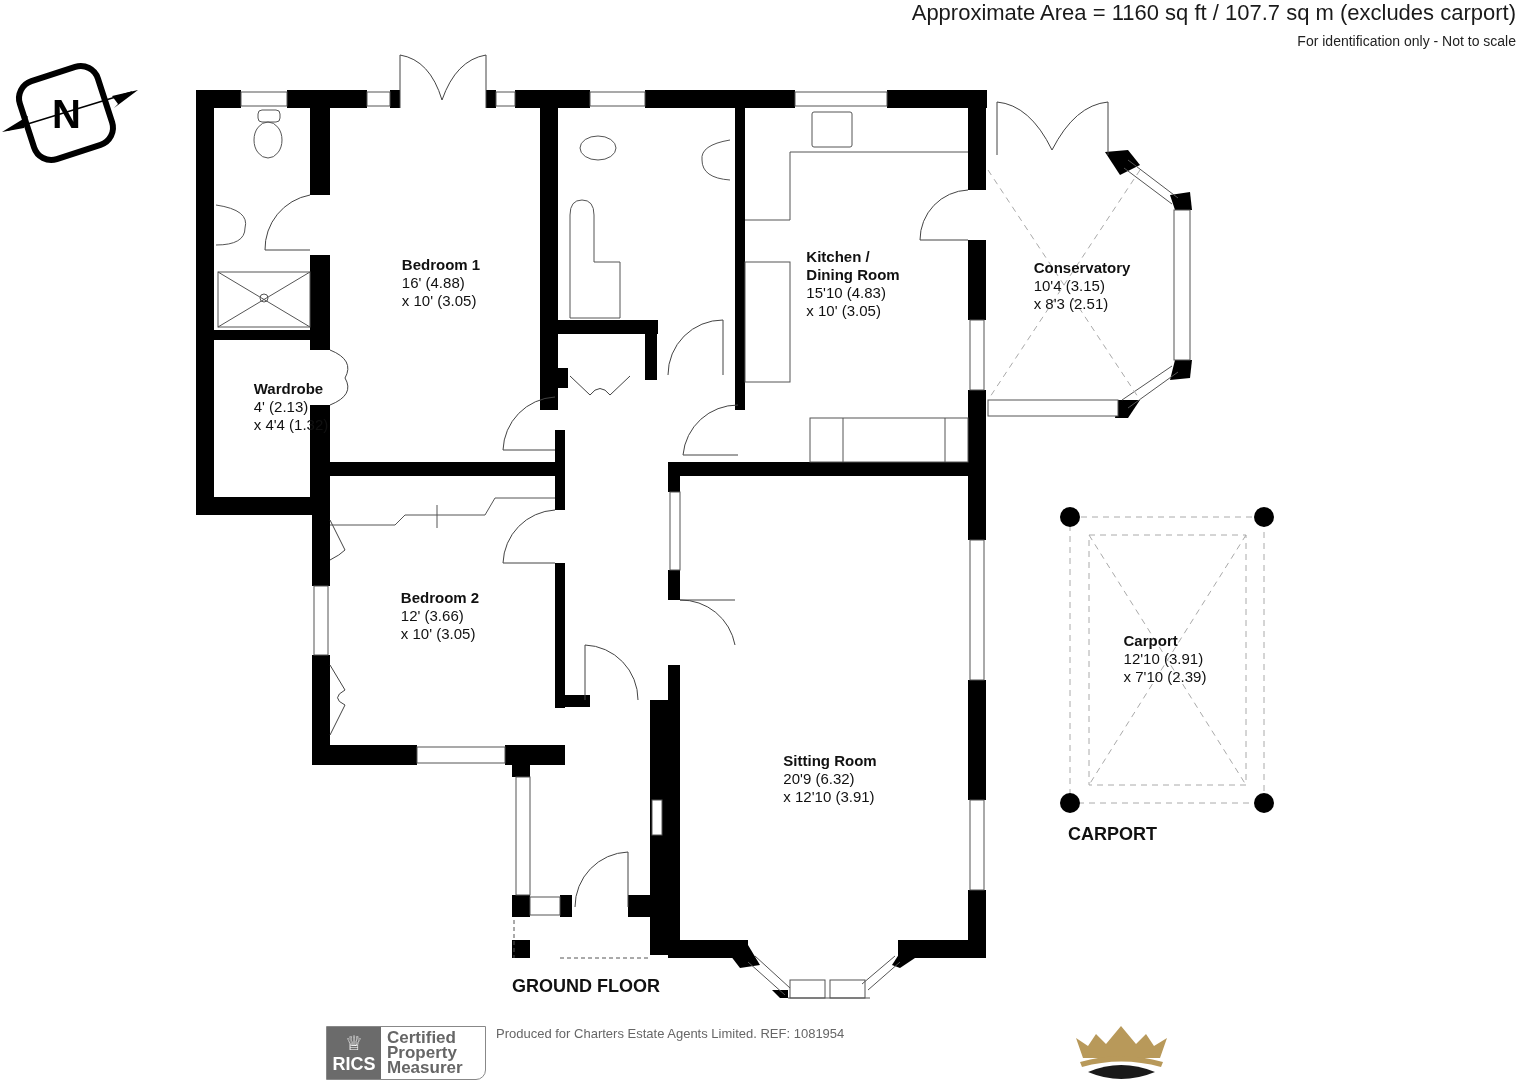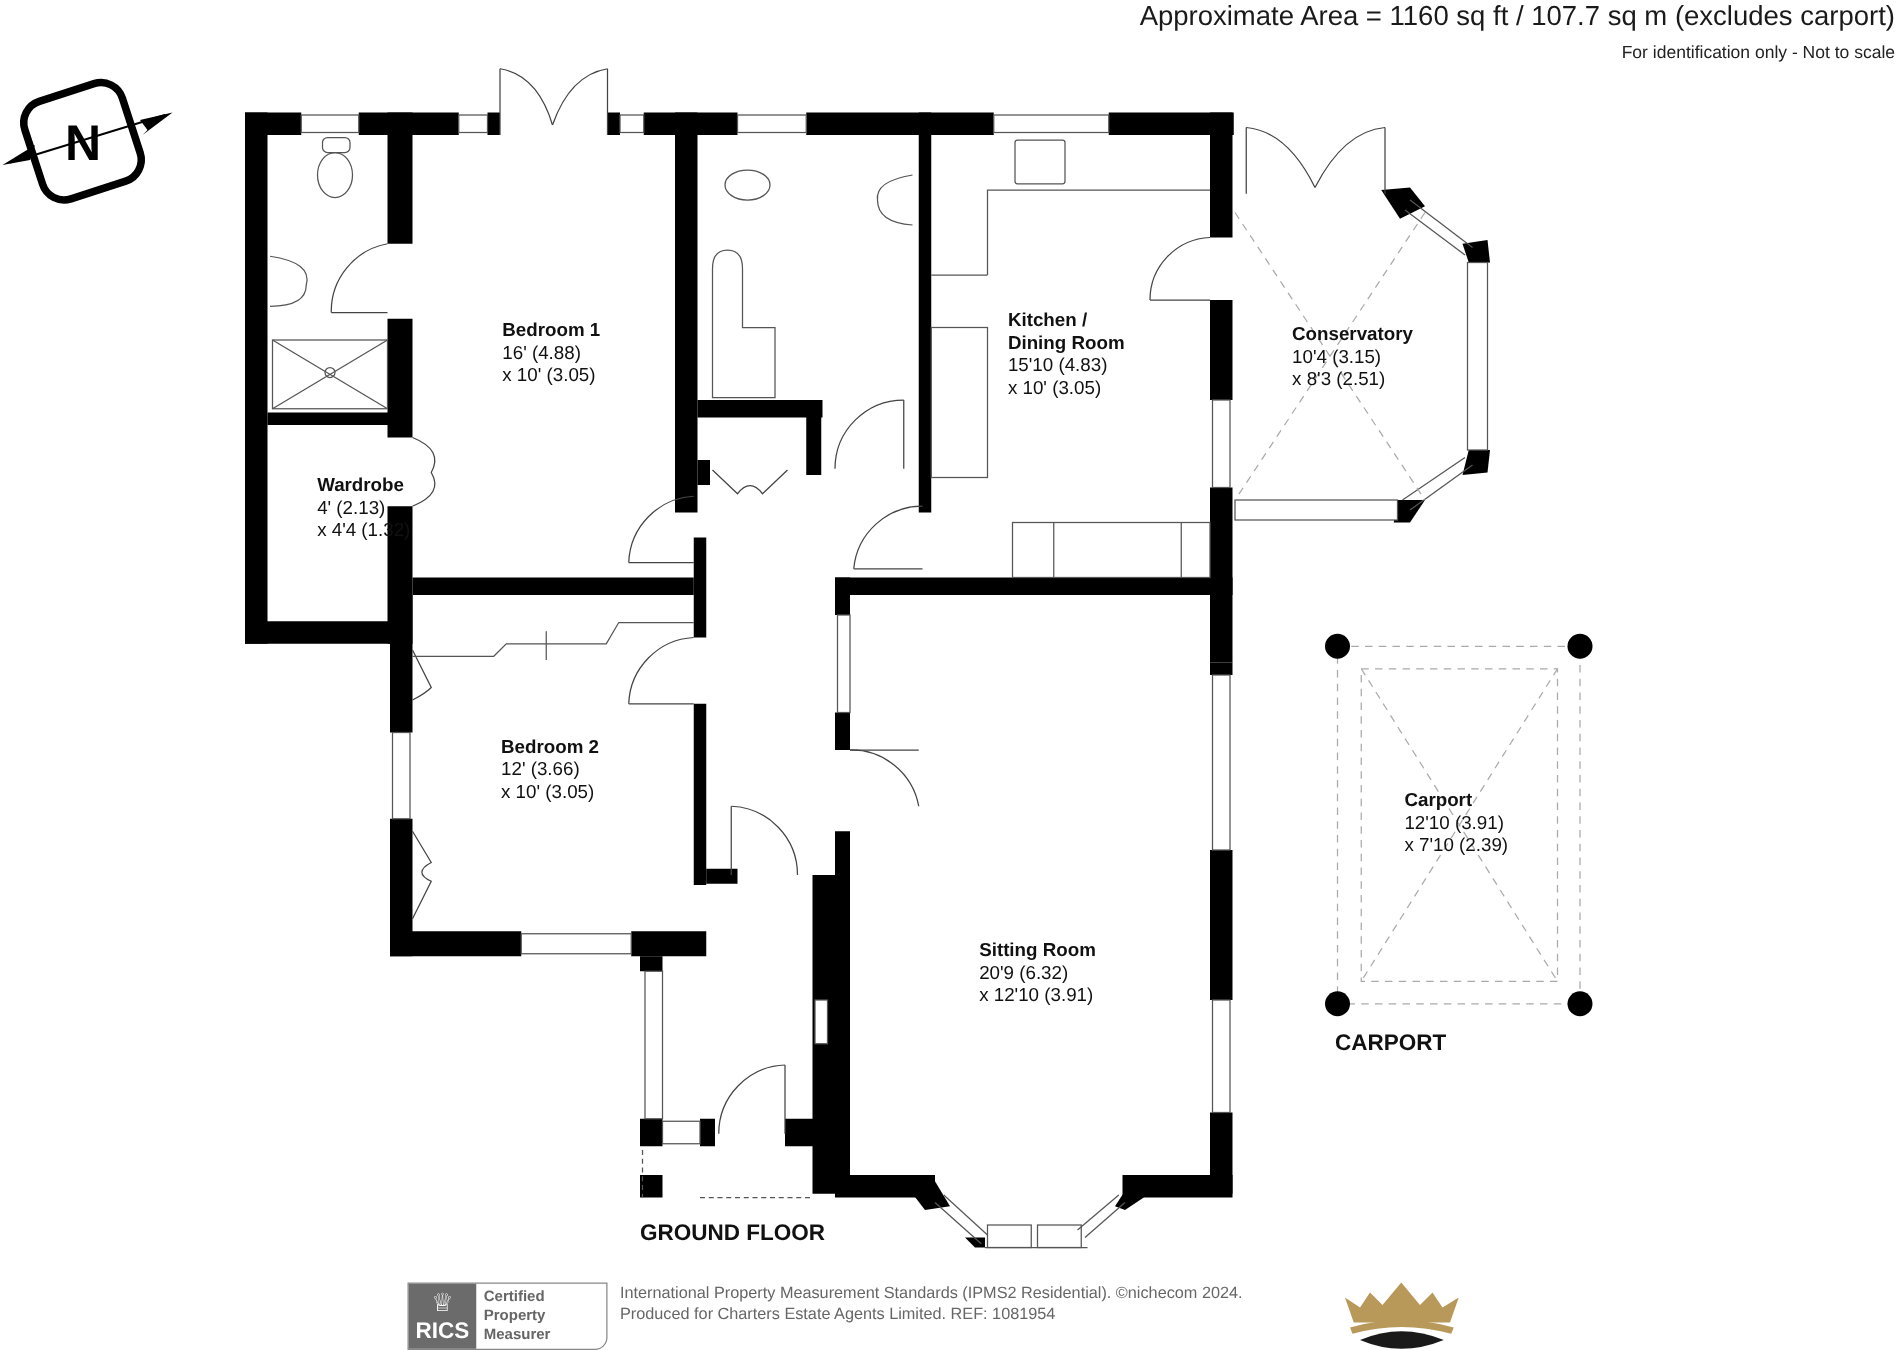--- a/index.html
+++ b/index.html
@@ -9,21 +9,21 @@
   svg.plan { position:absolute; left:0; top:0; }
   .room-label { position:absolute; text-align:left; font-size:15px; line-height:18px; color:#111; white-space:nowrap; transform:translateX(-50%); }
   .room-label .rname { font-weight:bold; display:block; }
   .room-label .rdim { display:block; }
   .floor-label { position:absolute; font-weight:bold; font-size:18px; color:#111; white-space:nowrap; }
   .footer { position:absolute; left:326px; top:1026px; width:850px; height:52px; }
   .rics { position:absolute; left:0; top:0; width:158px; height:52px; border:1px solid #888; border-radius:0 0 10px 0; display:flex; }
   .rics-left { width:54px; height:52px; background:#6b6b6b; color:#fff; display:flex; flex-direction:column; align-items:center; justify-content:flex-end; padding-bottom:4px; box-sizing:border-box; }
   .rics-left .lion { font-size:20px; line-height:22px; }
   .rics-left .rtxt { font-weight:bold; font-size:18px; font-family:Liberation Sans, sans-serif; }
-  .rics-right { flex:1; padding:3px 6px; font-weight:bold; font-size:12px; line-height:15px; color:#666; }
+  .rics-right { flex:1; padding:3px 6px; font-weight:bold; font-size:17px; line-height:15px; color:#666; }
   .rics-right span { display:block; }
   .footer-text { position:absolute; left:170px; top:0; font-size:13px; line-height:16.5px; color:#666; }
   .footer-text span { display:block; white-space:nowrap; }
   .crown { position:absolute; left:748px; top:-2px; }
 </style>
 </head>
 <body>
 
 <div class="header-title">Approximate Area = 1160 sq ft / 107.7 sq m (excludes carport)</div>
 <div class="header-sub">For identification only - Not to scale</div>
@@ -258,21 +258,20 @@
       <span class="lion">♕</span>
       <span class="rtxt">RICS</span>
     </div>
     <div class="rics-right">
       <span>Certified</span>
       <span>Property</span>
       <span>Measurer</span>
     </div>
   </div>
   <div class="footer-text">
-    <span>International Property Measurement Standards (IPMS2 Residential).   ©nichecom 2024.</span>
     <span>Produced for Charters Estate Agents Limited.   REF:  1081954</span>
   </div>
   <svg class="crown" width="95" height="56" viewBox="0 0 95 56">
     <polygon points="2,14 14,22 22,10 32,20 47,2 62,20 72,10 80,22 93,14 86,34 9,34" fill="#b8995a"></polygon>
     <path d="M 6 38 Q 47 26 89 38 L 87 43 Q 47 32 8 43 Z" fill="#b8995a"></path>
     <path d="M 14 48 Q 47 34 81 48 Q 47 62 14 48 Z" fill="#1a1a1a"></path>
   </svg>
 </div>
 
 </body></html>

